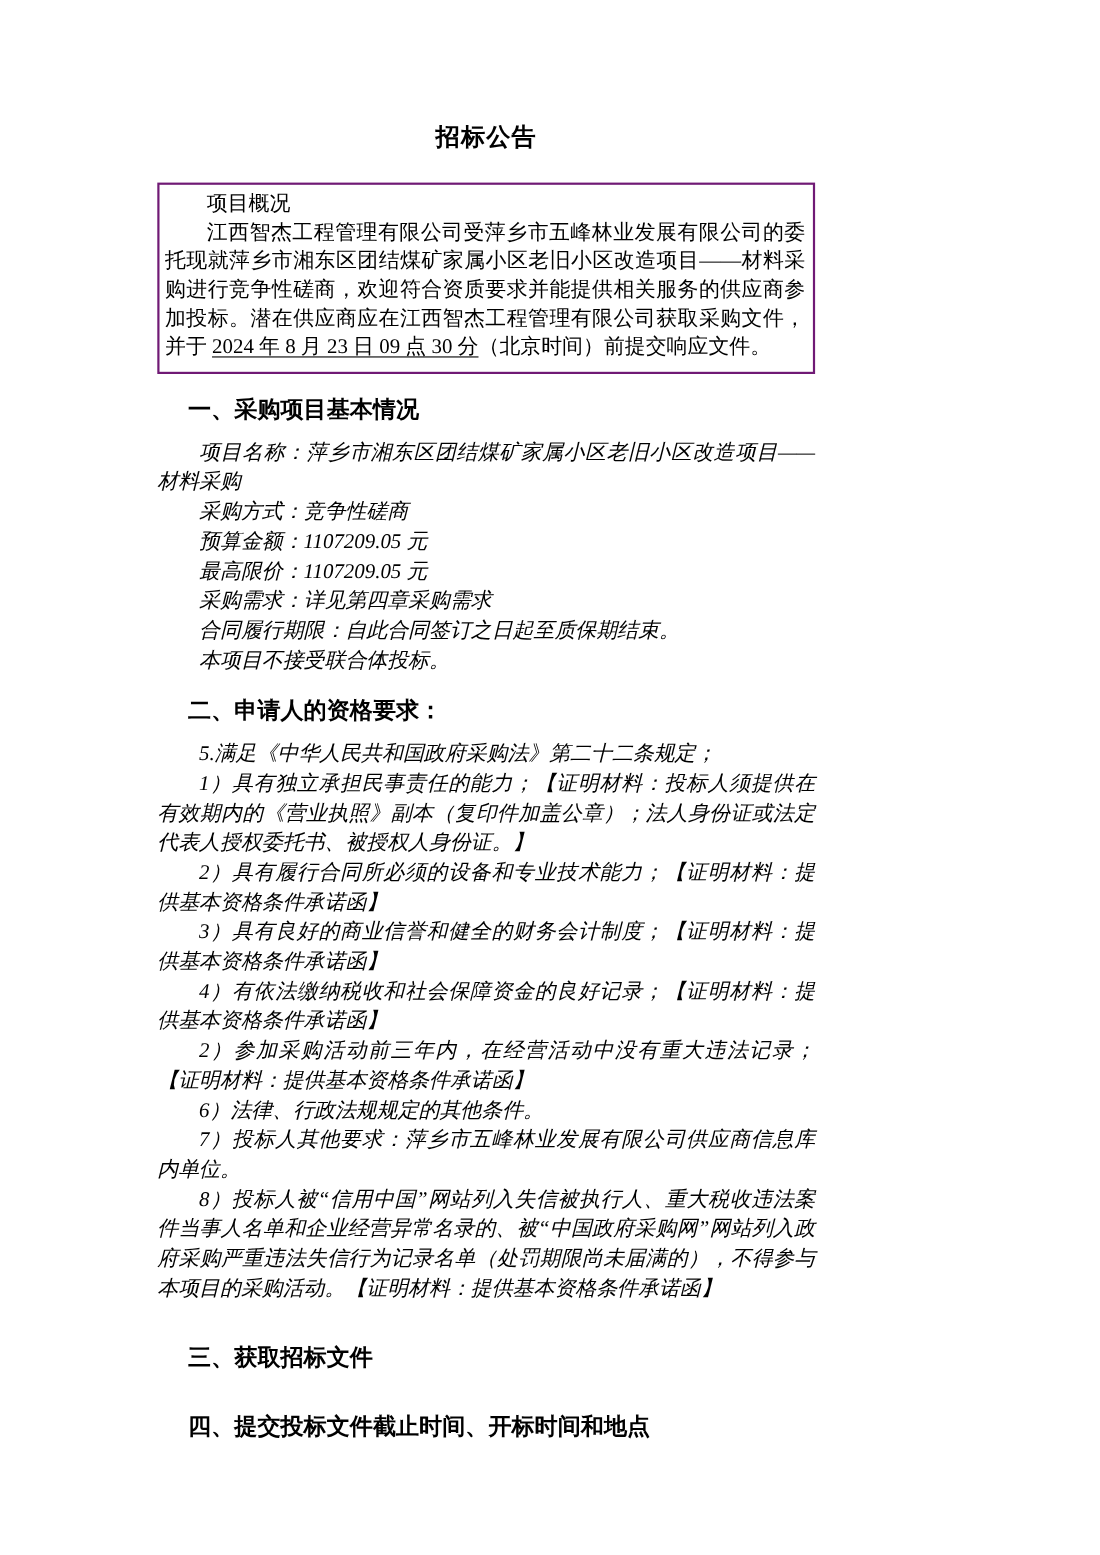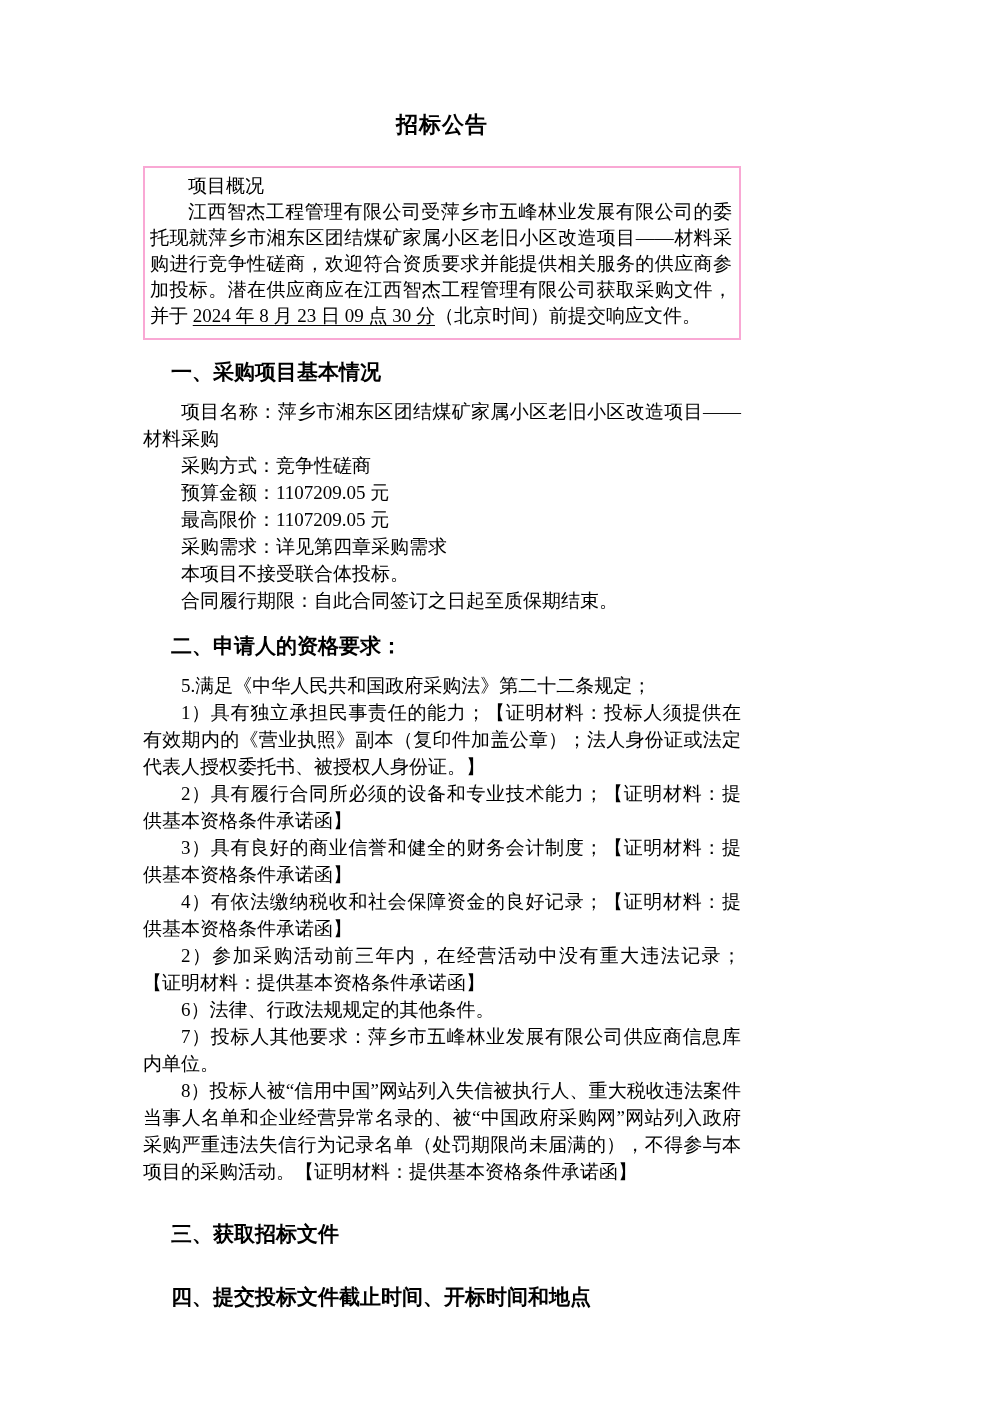--- a/index.html
+++ b/index.html
@@ -20,21 +20,21 @@
   }
   .doc-title {
     font-size: 22px;
     font-weight: bold;
     text-align: center;
     line-height: 30px;
     margin-bottom: 26px;
     letter-spacing: 1px;
   }
   .overview-box {
-    border: 2px solid #f9a8d4;
+    border: 2px solid #701a75;
     padding: 5px 7px 9px 5px;
     font-size: 19px;
     line-height: 26px;
   }
   .indent { text-indent: 2em; }
   .justify { text-align: justify; }
   .u {
     text-decoration: underline;
     text-underline-offset: 3px;
   }
@@ -43,42 +43,43 @@
     font-weight: bold;
     line-height: 28px;
     margin: 18px 0 12px 28px;
   }
   h2.sec-gap { margin-top: 35px; }
   p.body {
     font-size: 19px;
     line-height: 27px;
     text-indent: 2em;
     text-align: justify;
+    font-style: italic;
   }
 </style>
 </head>
 <body>
 
 <div class="page">
 
   <h1 class="doc-title">招标公告</h1>
 
   <div class="overview-box">
     <p class="indent">项目概况</p>
     <p class="indent justify"><span>江西智杰工程管理有限公司受萍乡市五峰林业发展有限公司的委托现就萍乡市湘东区团结煤矿家属小区老旧小区改造项目——材料采购进行竞争性磋商，欢迎符合资质要求并能提供相关服务的供应商参加投标。潜在供应商应在江西智杰工程管理有限公司获取采购文件，并于 </span><span class="u">2024 年 8 月 23 日  09 点 30 分</span><span>（北京时间）前提交响应文件。</span></p>
   </div>
 
   <h2 class="sec">一、采购项目基本情况</h2>
   <p class="body">项目名称：萍乡市湘东区团结煤矿家属小区老旧小区改造项目——材料采购</p>
   <p class="body">采购方式：竞争性磋商</p>
   <p class="body">预算金额：1107209.05 元</p>
   <p class="body">最高限价：1107209.05 元</p>
   <p class="body">采购需求：详见第四章采购需求</p>
+  <p class="body">合同履行期限：自此合同签订之日起至质保期结束。</p>
   <p class="body">本项目不接受联合体投标。</p>
-  <p class="body">合同履行期限：自此合同签订之日起至质保期结束。</p>
 
   <h2 class="sec">二、申请人的资格要求：</h2>
   <p class="body">5.满足《中华人民共和国政府采购法》第二十二条规定；</p>
   <p class="body">1）具有独立承担民事责任的能力；【证明材料：投标人须提供在有效期内的《营业执照》副本（复印件加盖公章）；法人身份证或法定代表人授权委托书、被授权人身份证。】</p>
   <p class="body">2）具有履行合同所必须的设备和专业技术能力；【证明材料：提供基本资格条件承诺函】</p>
   <p class="body">3）具有良好的商业信誉和健全的财务会计制度；【证明材料：提供基本资格条件承诺函】</p>
   <p class="body">4）有依法缴纳税收和社会保障资金的良好记录；【证明材料：提供基本资格条件承诺函】</p>
   <p class="body">2）参加采购活动前三年内，在经营活动中没有重大违法记录；【证明材料：提供基本资格条件承诺函】</p>
   <p class="body">6）法律、行政法规规定的其他条件。</p>
   <p class="body">7）投标人其他要求：萍乡市五峰林业发展有限公司供应商信息库内单位。</p>

